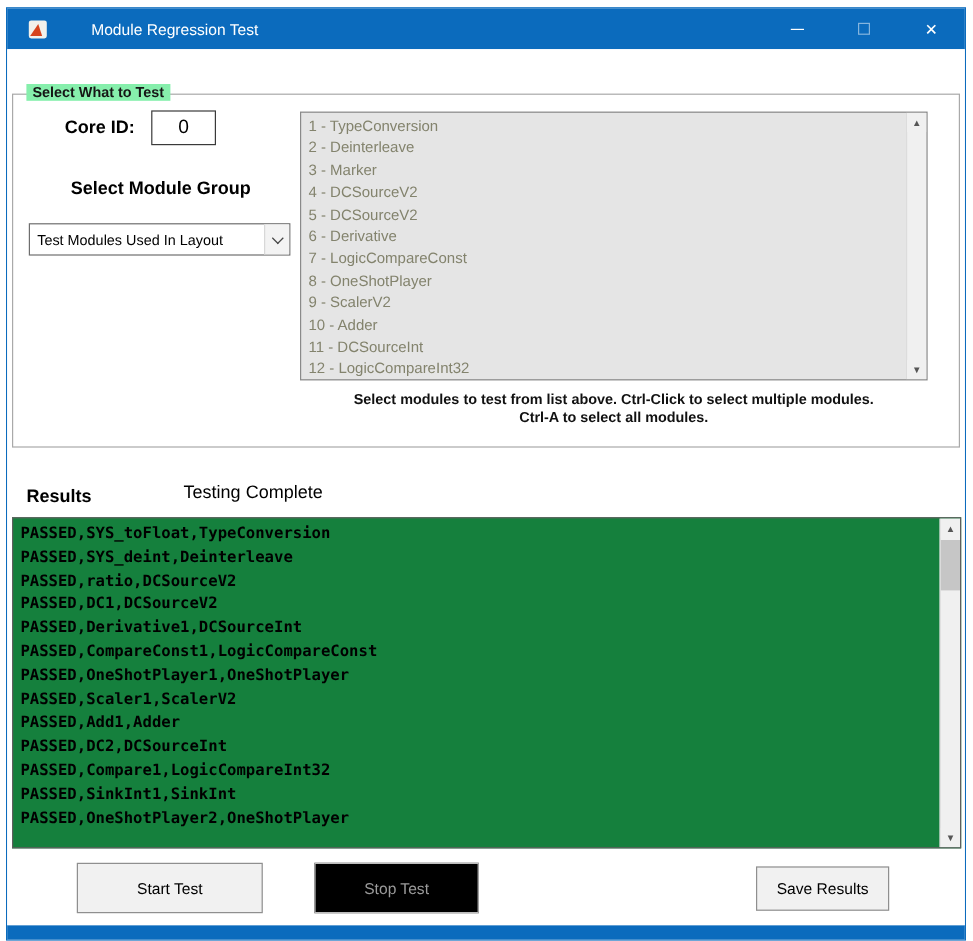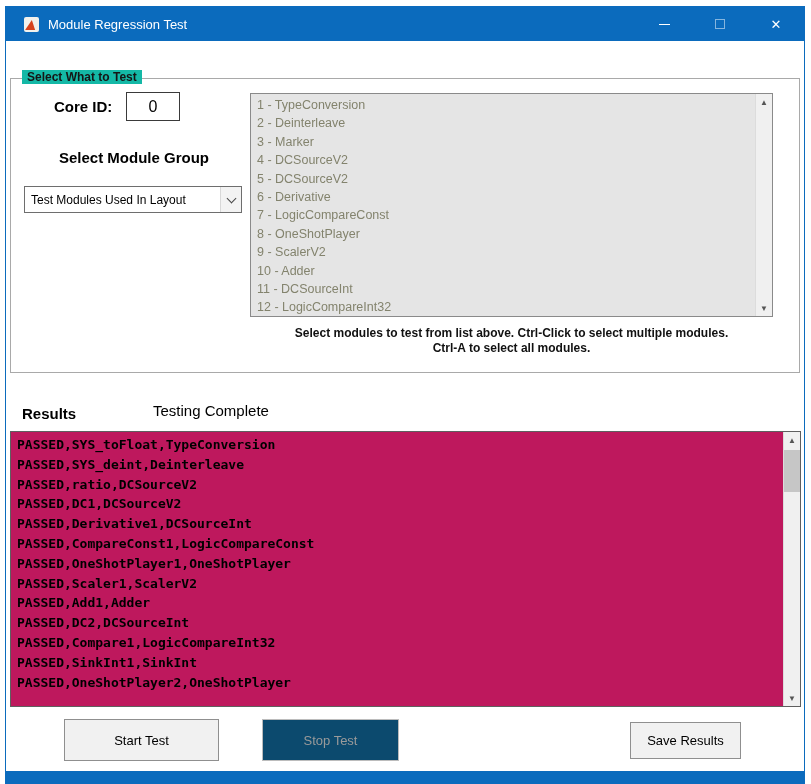--- a/index.html
+++ b/index.html
@@ -12,21 +12,21 @@
     overflow:hidden;
   }
   .window {
     position:absolute; left:5px; top:6px; width:800px; height:778px;
     border:1px solid var(--blue); background:#fff;
     display:flex; flex-direction:column;
   }
   
   .titlebar {
     height:34px; flex:0 0 auto; background:var(--blue);
-    display:flex; align-items:center; color:#fff;
+    display:flex; align-items:center; color:#fff;gap:28px;
   }
   .app-icon {
     width:15px; height:15px; margin-left:18px; position:relative;
     background:#f2f1ec; border-radius:2px; flex:0 0 auto;
   }
   .app-icon::after {
     content:""; position:absolute; left:2px; bottom:2px; width:0; height:0;
     border-left:5px solid transparent; border-right:5px solid transparent;
     border-bottom:10px solid #d6431d; transform:skewX(-10deg);
   }
@@ -37,21 +37,21 @@
   .max-box { width:10px; height:10px; border:1px solid #fff; opacity:.5; }
   
   .winbody { flex:1 1 auto; position:relative; background:#fff; }
   .bottom-strip { height:12px; flex:0 0 auto; background:var(--blue); }
 
   .groupbox {
     position:absolute; left:4px; top:37px; width:790px; height:295px;
     border:1px solid #a9a9a9;
   }
   .groupbox-label {
-    position:absolute; top:-9px; left:11px; background:#14b8a6; padding:0 5px;
+    position:absolute; top:-9px; left:11px; background:#86efac; padding:0 5px;
     font-size:12px; font-weight:bold; color:#151515; white-space:nowrap;
   }
   .coreid-label { position:absolute; left:48px; top:57px; font-size:15px; font-weight:bold; color:#000; }
   .coreid-input {
     position:absolute; left:120px; top:51px; width:54px; height:29px;
     border:1px solid #3a3a3a; font-size:16px; text-align:center;
     font-family:"Liberation Sans", sans-serif; color:#000; background:#fff; padding:0;
   }
   .group-label2 {
     position:absolute; left:20px; top:108px; width:216px; text-align:center;
@@ -87,36 +87,36 @@
   .help-text {
     position:absolute; left:244px; top:285px; width:523px; text-align:center;
     font-size:12px; font-weight:bold; color:#111; line-height:15px;
   }
 
   .results-label { position:absolute; left:16px; top:364px; font-size:15px; font-weight:bold; color:#000; }
   .results-status { position:absolute; left:147px; top:361px; font-size:15px; color:#000; }
 
   .results-list {
     position:absolute; left:4px; top:390px; width:791px; height:276px;
-    border:1px solid #5f5f5f; background:#be185d; overflow:hidden;
+    border:1px solid #5f5f5f; background:#15803d; overflow:hidden;
   }
   .result-rows { position:absolute; left:6px; top:3px; right:24px; bottom:0; overflow:hidden; }
   .result-row {
     height:19.8px; line-height:19.8px; white-space:nowrap;
     font-family:"DejaVu Sans Mono","Liberation Mono",monospace;
     font-size:13px; font-weight:bold; color:#000;
   }
 
   .btn {
     position:absolute; background:#f1f1f1; border:1px solid #8f8f8f;
     font-size:13px; color:#000; display:flex; align-items:center; justify-content:center;
     font-family:"Liberation Sans", sans-serif; cursor:default;
   }
   .btn-start { left:58px; top:678px; width:155px; height:42px; }
-  .btn-stop  { left:256px; top:678px; width:137px; height:42px; background:#0c4a6e; color:#9a9a9a; border-color:#bcbcbc; }
+  .btn-stop  { left:256px; top:678px; width:137px; height:42px; background:#000000; color:#9a9a9a; border-color:#bcbcbc; }
   .btn-save  { left:624px; top:681px; width:111px; height:37px;text-align:center; }
 </style>
 </head>
 <body>
 
 <div class="window">
 
   <div class="titlebar">
     <div class="app-icon"></div>
     <div class="title">Module Regression Test</div>

